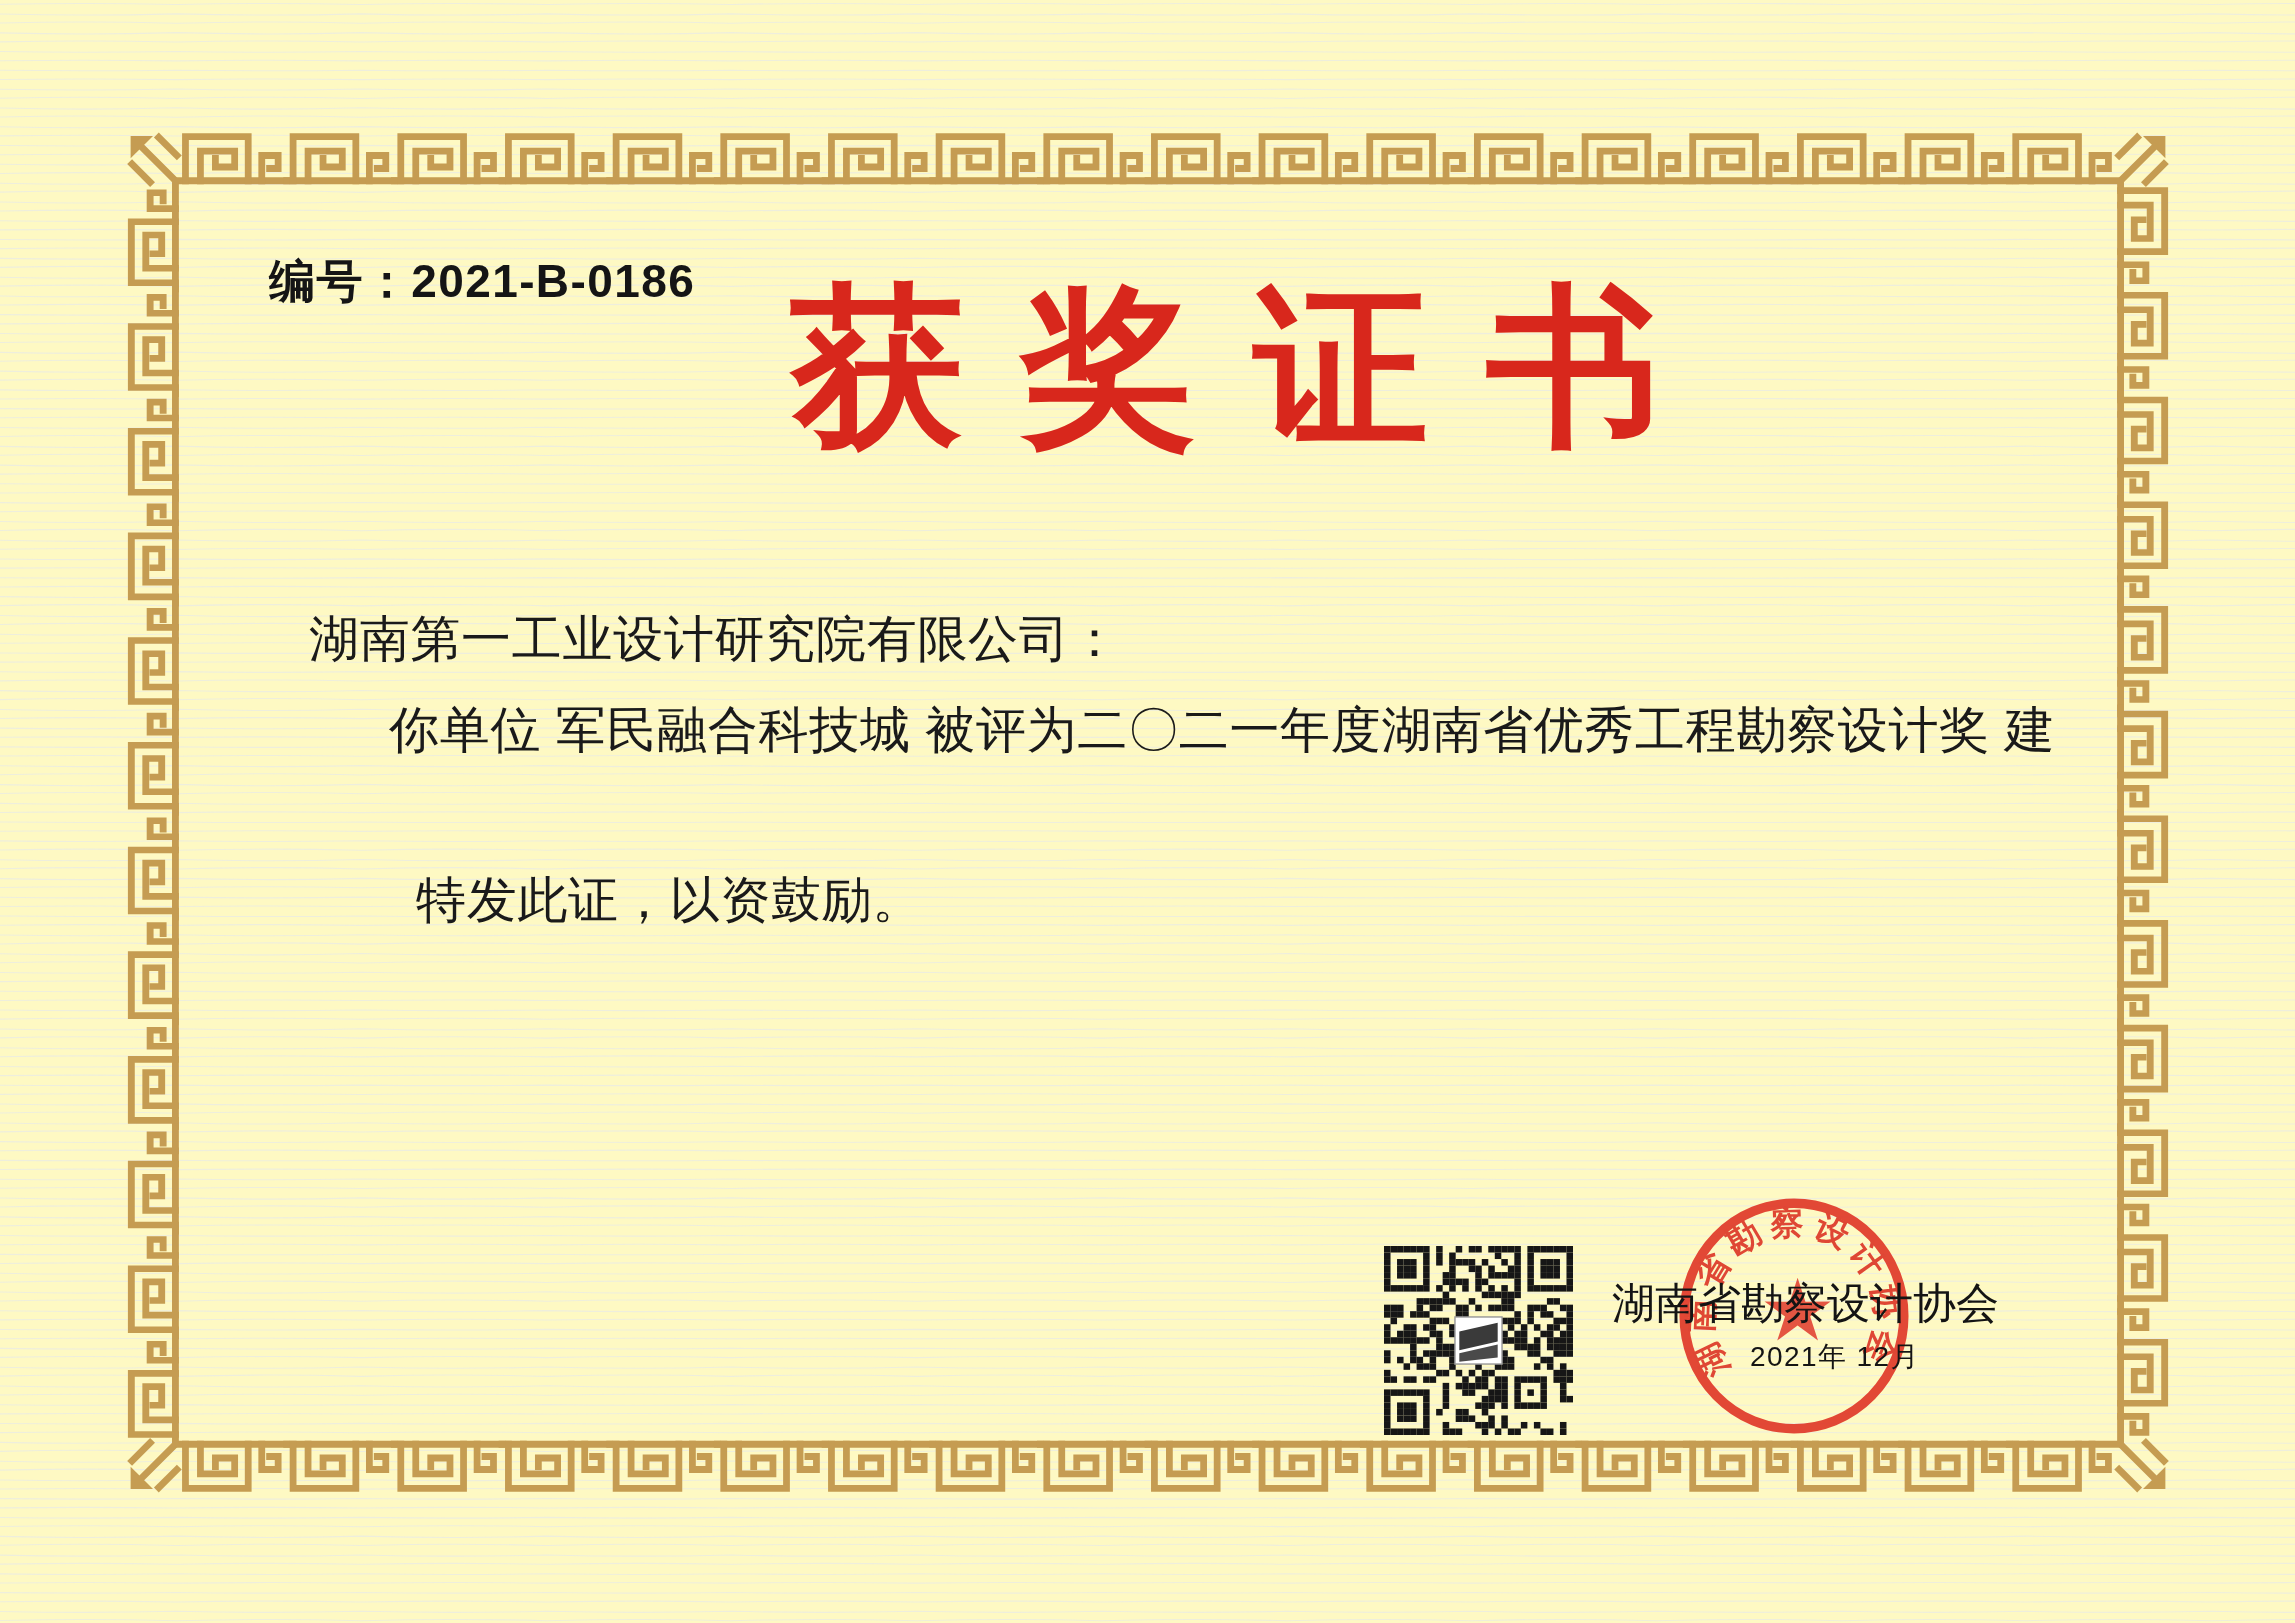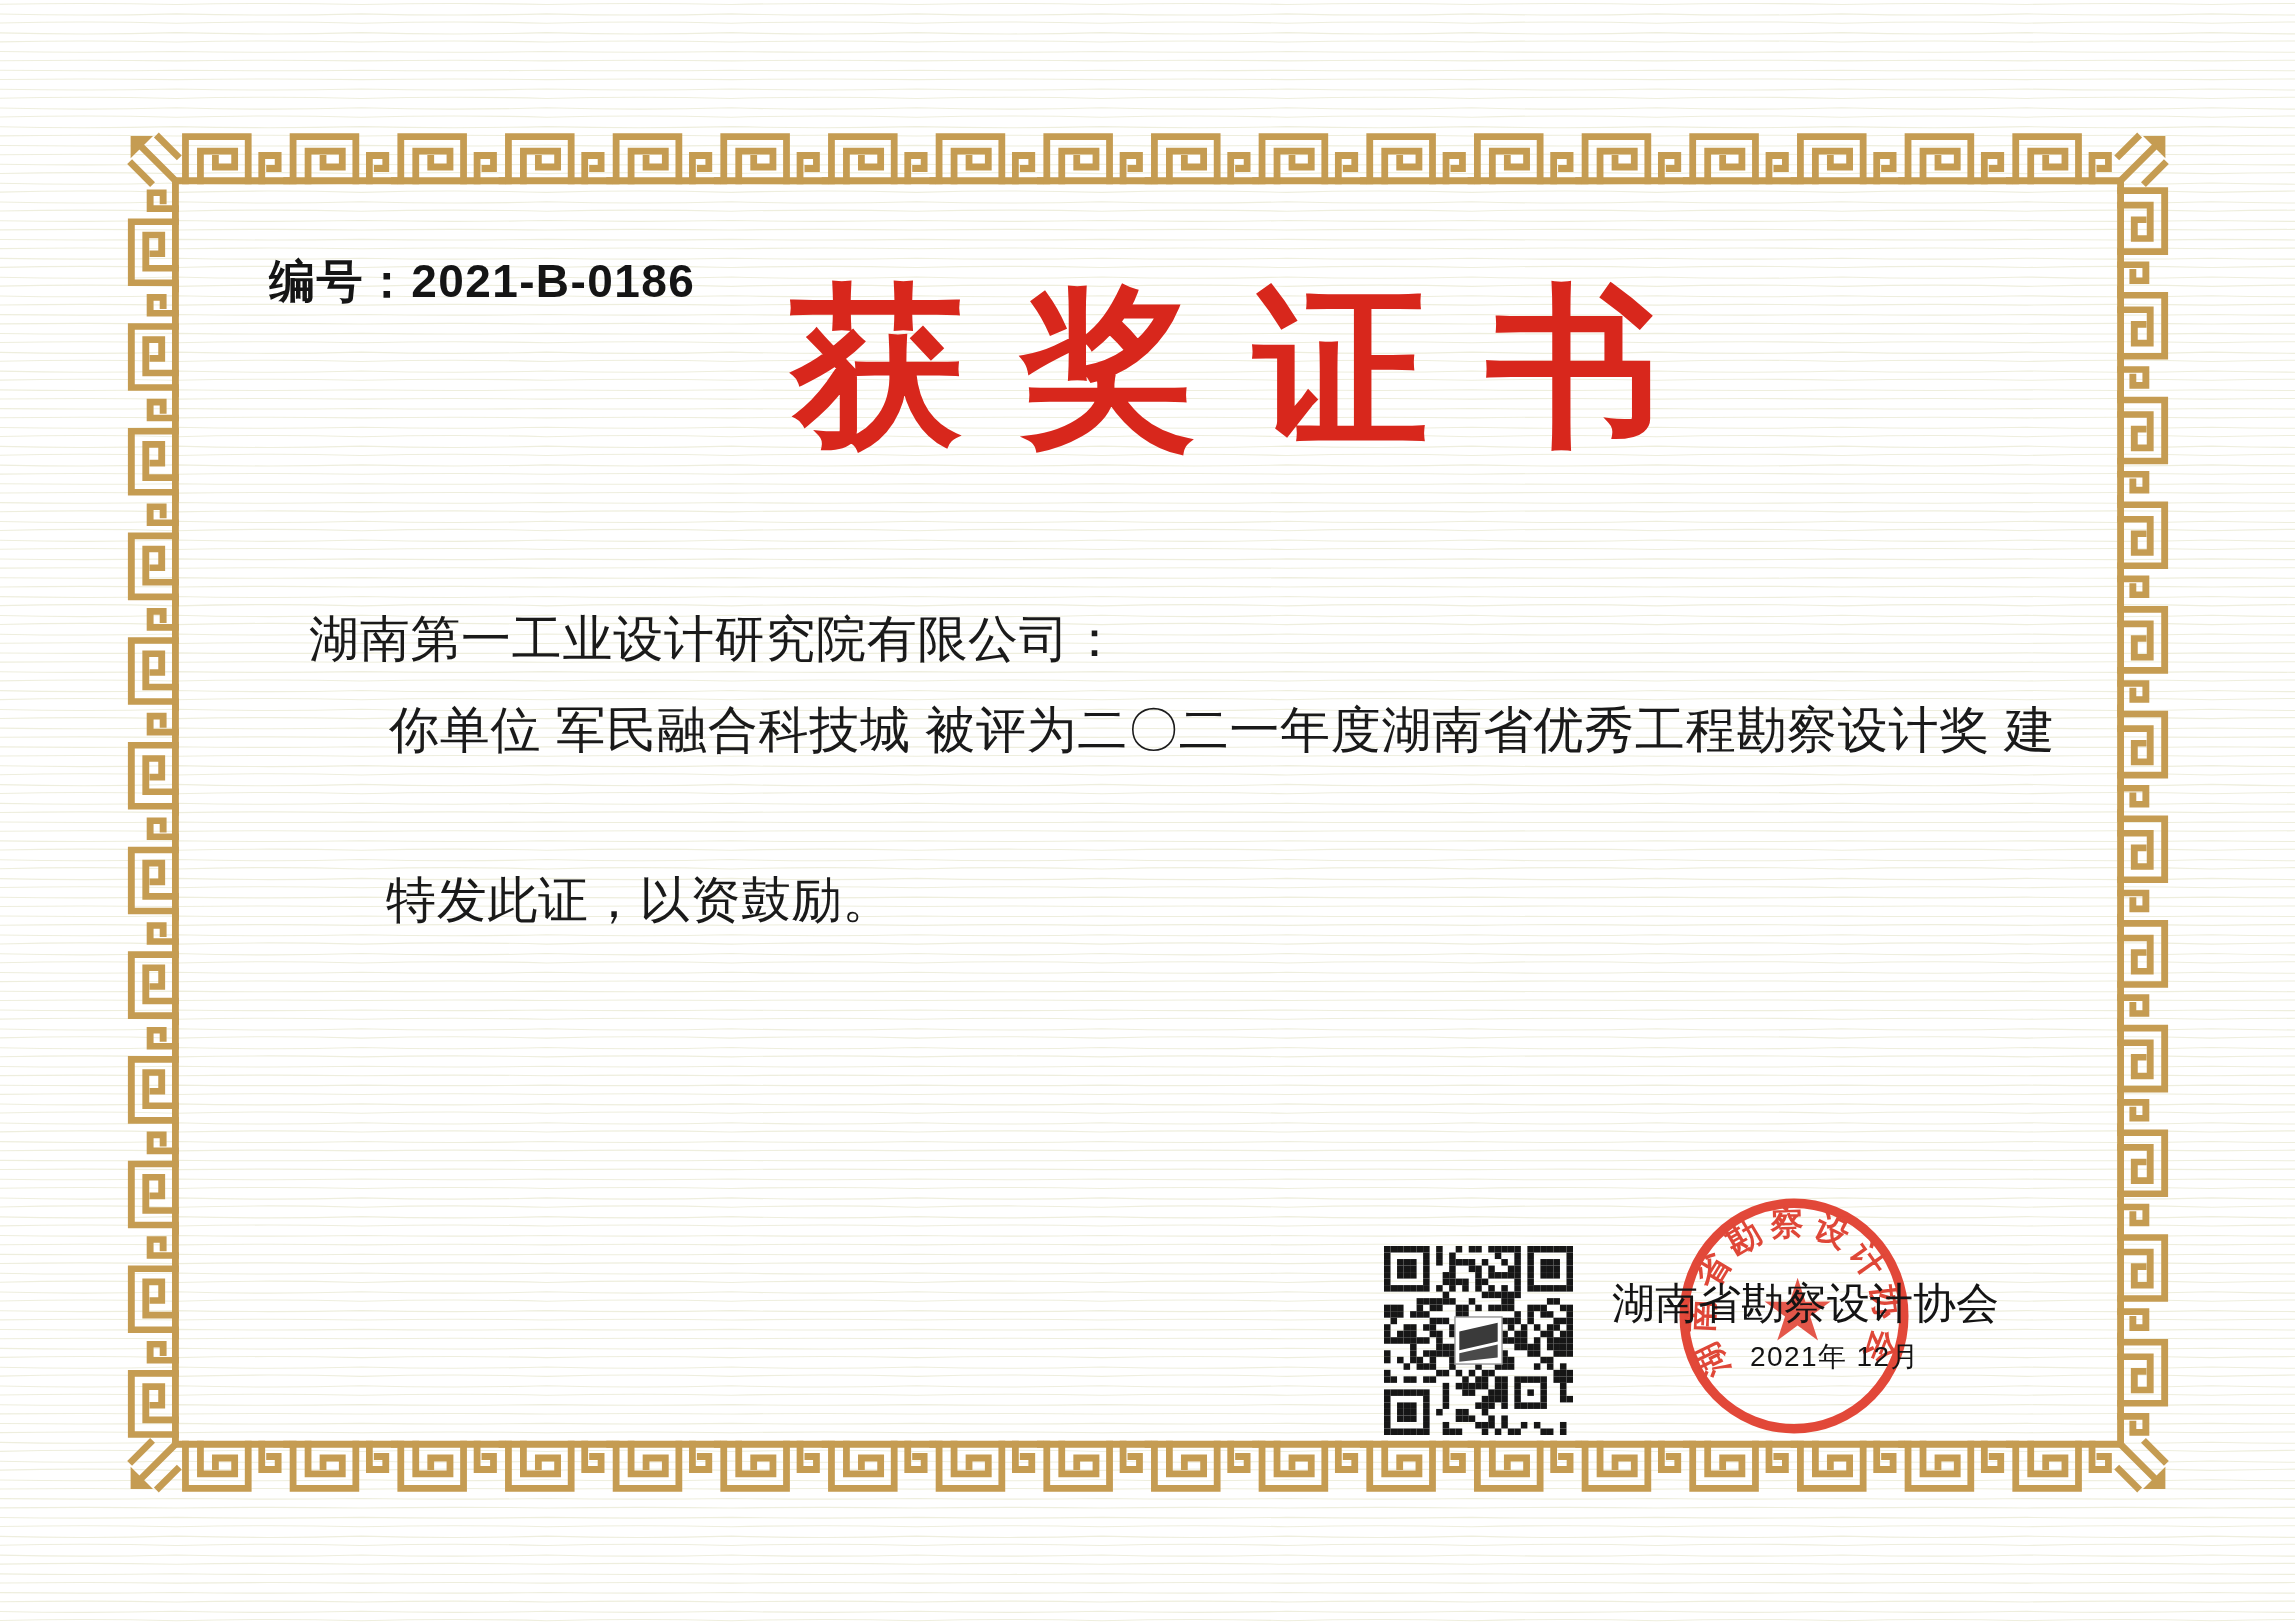--- a/index.html
+++ b/index.html
@@ -1,19 +1,19 @@
 <!DOCTYPE html>
 <html style="font-size:11.6px"><head>
 <meta charset="utf-8">
 <style>
   html,body{margin:0;padding:0;background:#e8e8e8;}
   .page{
     position:relative;
     width:2295px;height:1623px;
-    background:#ffffff;
+    background:#fef9c3;
     overflow:hidden;
     font-family:"Liberation Sans",sans-serif;
   }
   .abs{position:absolute;}
   svg{display:block;}
   .waves{left:0;top:0;z-index:0;}
   .frame{left:127px;top:132px;z-index:1;}
   .serial{
     left:269px;top:254px;z-index:2;
     font-size:46px;font-weight:700;color:#151515;
@@ -26,21 +26,21 @@
     line-height:1.05;text-indent:58px; 
     font-family:"Liberation Serif","DejaVu Serif",serif;
   }
   .bodyline{
     z-index:2;font-size:50px;font-weight:400;color:#1a1a1a;
     white-space:nowrap;line-height:1.2;letter-spacing:0.7px;
   }
   .salutation{left:309px;top:609px;}
   .bl1{left:389px;top:700px;}
   .bl2{left:309px;top:781px;}
-  .bl3{left:386px;top:870px;}
+  .bl3{left:416px;top:870px;}
   .qr{left:1384px;top:1246px;z-index:3;}
   .seal{left:1669px;top:1191px;z-index:3;}
   .issuer{
     left:1612px;top:1278px;z-index:4;
     font-size:43px;font-weight:400;color:#141414;
     white-space:nowrap;line-height:1.2;letter-spacing:0px;
   }
   .date{
     left:1750px;top:1340px;z-index:4;
     font-size:28px;font-weight:400;color:#141414;

